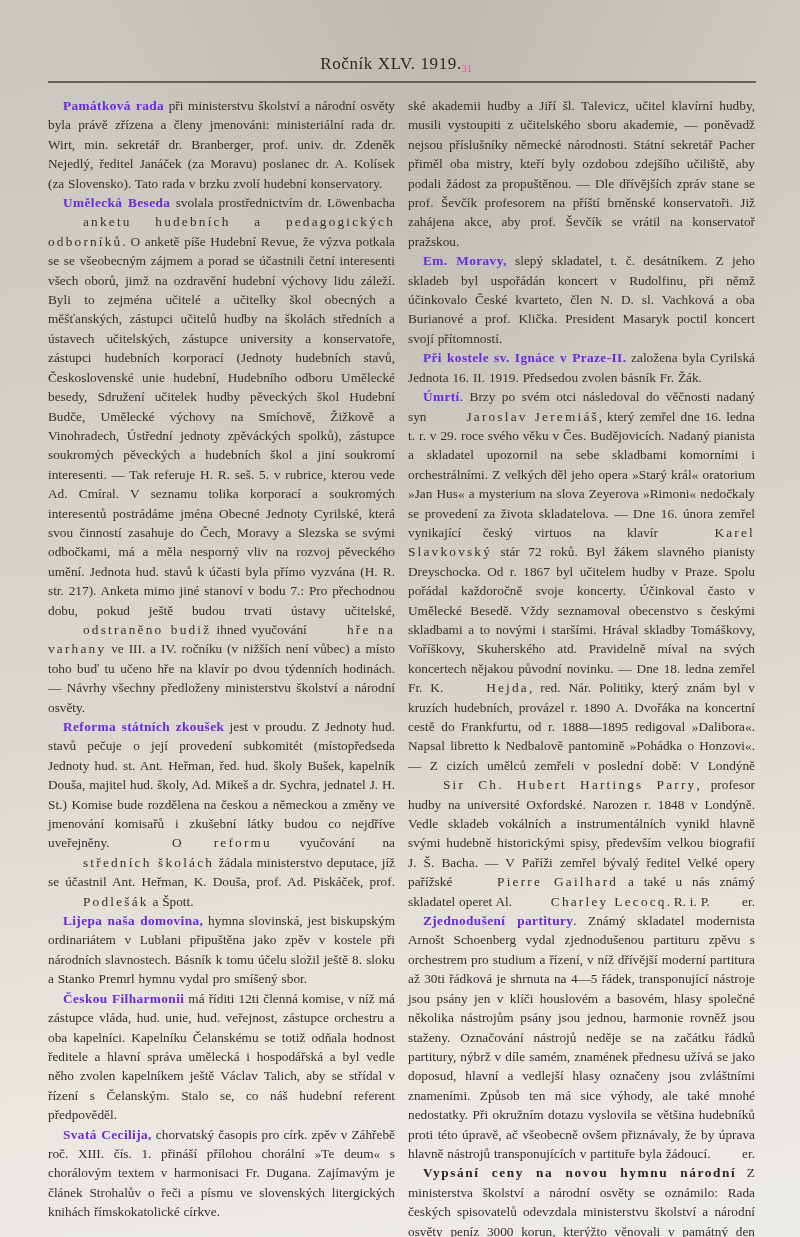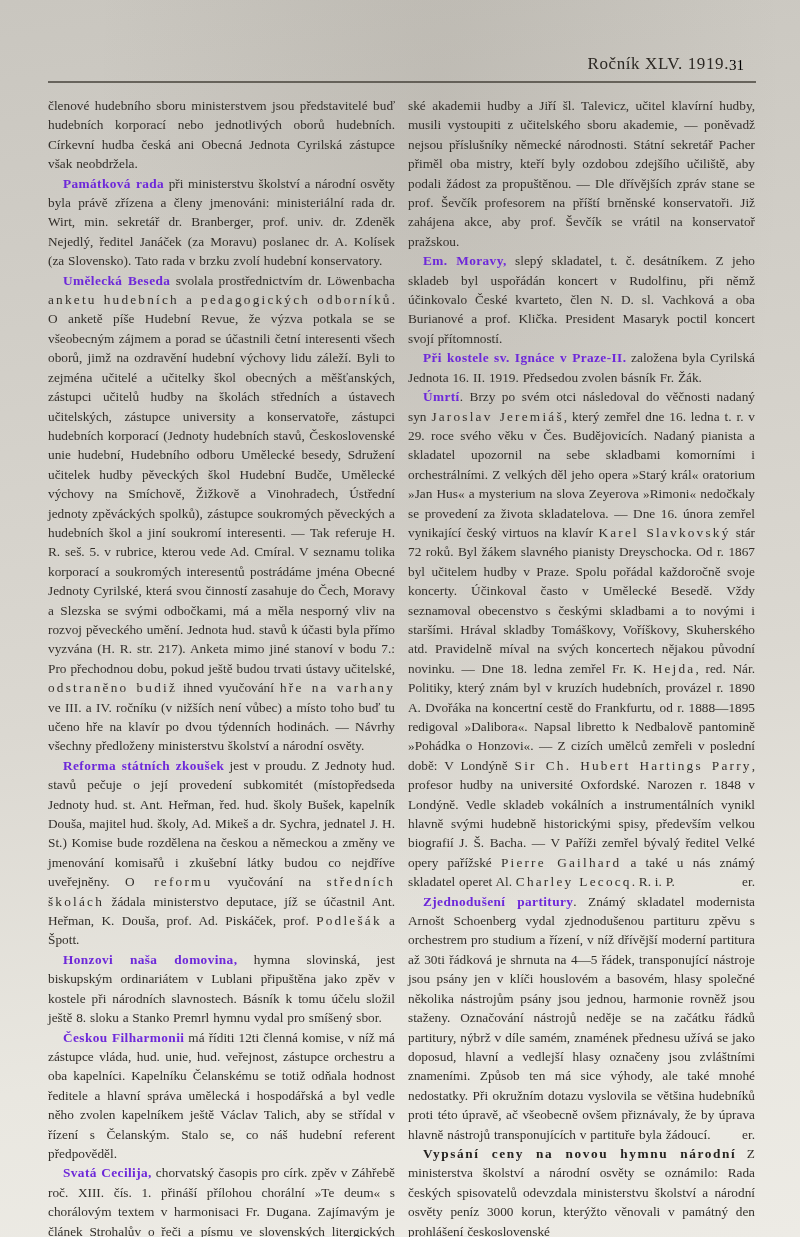--- a/index.html
+++ b/index.html
@@ -7,53 +7,52 @@
     width: 800px; height: 1237px; overflow: hidden;
     background:
       radial-gradient(ellipse at 55% 8%, rgba(110,104,94,0.14), rgba(110,104,94,0) 55%),
       linear-gradient(173deg, #c9c6bf 0%, #d2cfc8 28%, #dbd8d1 55%, #e9e7e0 82%, #edebe5 100%);
     font-family: "Liberation Serif", "DejaVu Serif", serif;
     color: #332f2a;
     -webkit-font-smoothing: antialiased;
   }
   .page { padding: 54px 44px 0 48px; }
   .hdr {
-    display: flex; justify-content: flex-end; align-items: flex-end;
+    display: flex; justify-content: center; align-items: flex-end;
     border-bottom: 2px solid rgba(70,65,57,0.75);
     padding-bottom: 7px; margin-bottom: 13px;
   }
   .hdr .volume { font-size: 17px; letter-spacing: 0.6px; color: #2c2823; }
-  .hdr .pageno { font-size: 15px; color: #000000; padding-right: 12px; }
+  .hdr .pageno { font-size: 10px; color: #ec4899; padding-right: 12px; }
   .columns { display: flex; gap: 13px; }
   .col { width: 347px; text-align: justify; }
   p.para {
     margin: 0; font-size: 13.3px; line-height: 19.4px;
     text-indent: 15px; word-spacing: 0.5px;
   }
   p.para.noindent { text-indent: 0; }
   .seg-lead { font-weight: bold; letter-spacing: 0.4px; color: #6d28d9; }
   .seg-leadwide { font-weight: bold; letter-spacing: 1.6px; color: #262320; }
-  .seg-spaced { letter-spacing: 2.2px; }
+  .seg-spaced { letter-spacing: 2.2px; margin-left: 35px; }
   .seg-sig { float: right; }
 </style>
 </head>
 <body>
 
 <div class="page">
   <div class="hdr">
     <span class="volume">Ročník XLV. 1919.</span>
     <span class="pageno">31</span>
   </div>
   <div class="columns">
     <div class="col" id="col-left">
-        <p class="para noindent"><span>členové hudebního sboru ministerstvem jsou představitelé buď hudebních korporací nebo jednotlivých oborů hudebních. Církevní hudba česká ani Obecná Jednota Cyrilská zástupce však neobdržela.</span></p>
         <p class="para"><span class="seg-lead">Památková rada</span><span> při ministerstvu školství a národní osvěty byla právě zřízena a členy jmenováni: ministeriální rada dr. Wirt, min. sekretář dr. Branberger, prof. univ. dr. Zdeněk Nejedlý, ředitel Janáček (za Moravu) poslanec dr. A. Kolísek (za Slovensko). Tato rada v brzku zvolí hudební konservatory.</span></p>
         <p class="para"><span class="seg-lead">Umělecká Beseda</span><span> svolala prostřednictvím dr. Löwenbacha </span><span class="seg-spaced">anketu hudebních a pedagogických odborníků</span><span>. O anketě píše Hudební Revue, že výzva potkala se se všeobecným zájmem a porad se účastnili četní interesenti všech oborů, jimž na ozdravění hudební výchovy lidu záleží. Byli to zejména učitelé a učitelky škol obecných a měšťanských, zástupci učitelů hudby na školách středních a ústavech učitelských, zástupce university a konservatoře, zástupci hudebních korporací (Jednoty hudebních stavů, Československé unie hudební, Hudebního odboru Umělecké besedy, Sdružení učitelek hudby pěveckých škol Hudební Budče, Umělecké výchovy na Smíchově, Žižkově a Vinohradech, Ústřední jednoty zpěváckých spolků), zástupce soukromých pěveckých a hudebních škol a jiní soukromí interesenti. — Tak referuje H. R. seš. 5. v rubrice, kterou vede Ad. Cmíral. V seznamu tolika korporací a soukromých interesentů postrádáme jména Obecné Jednoty Cyrilské, která svou činností zasahuje do Čech, Moravy a Slezska se svými odbočkami, má a měla nesporný vliv na rozvoj pěveckého umění. Jednota hud. stavů k účasti byla přímo vyzvána (H. R. str. 217). Anketa mimo jiné stanoví v bodu 7.: Pro přechodnou dobu, pokud ještě budou trvati ústavy učitelské, </span><span class="seg-spaced">odstraněno budiž</span><span> ihned vyučování </span><span class="seg-spaced">hře na varhany</span><span> ve III. a IV. ročníku (v nižších není vůbec) a místo toho buď tu učeno hře na klavír po dvou týdenních hodinách. — Návrhy všechny předloženy ministerstvu školství a národní osvěty.</span></p>
         <p class="para"><span class="seg-lead">Reforma státních zkoušek</span><span> jest v proudu. Z Jednoty hud. stavů pečuje o její provedení subkomitét (místopředseda Jednoty hud. st. Ant. Heřman, řed. hud. školy Bušek, kapelník Douša, majitel hud. školy, Ad. Mikeš a dr. Sychra, jednatel J. H. St.) Komise bude rozdělena na českou a německou a změny ve jmenování komisařů i zkušební látky budou co nejdříve uveřejněny. </span><span class="seg-spaced">O reformu</span><span> vyučování na </span><span class="seg-spaced">středních školách</span><span> žádala ministerstvo deputace, jíž se účastnil Ant. Heřman, K. Douša, prof. Ad. Piskáček, prof. </span><span class="seg-spaced">Podlešák</span><span> a Špott.</span></p>
-        <p class="para"><span class="seg-lead">Honzovi naša domovina,</span><span> hymna slovinská, jest biskupským ordinariátem v Lublani připuštěna jako zpěv v kostele při národních slavnostech. Básník k tomu účelu složil ještě 8. sloku a Stanko Premrl hymnu vydal pro smíšený sbor.</span></p>
+        <p class="para"><span class="seg-lead">Lijepa naša domovina,</span><span> hymna slovinská, jest biskupským ordinariátem v Lublani připuštěna jako zpěv v kostele při národních slavnostech. Básník k tomu účelu složil ještě 8. sloku a Stanko Premrl hymnu vydal pro smíšený sbor.</span></p>
         <p class="para"><span class="seg-lead">Českou Filharmonii</span><span> má říditi 12ti členná komise, v níž má zástupce vláda, hud. unie, hud. veřejnost, zástupce orchestru a oba kapelníci. Kapelníku Čelanskému se totiž odňala hodnost ředitele a hlavní správa umělecká i hospodářská a byl vedle něho zvolen kapelníkem ještě Václav Talich, aby se střídal v řízení s Čelanským. Stalo se, co náš hudební referent předpověděl.</span></p>
         <p class="para"><span class="seg-lead">Svatá Cecilija,</span><span> chorvatský časopis pro círk. zpěv v Záhřebě roč. XIII. čís. 1. přináší přílohou chorální »Te deum« s chorálovým textem v harmonisaci Fr. Dugana. Zajímavým je článek Strohalův o řeči a písmu ve slovenských litergických knihách římskokatolické církve.</span></p>
       </div>
     <div class="col" id="col-right">
         <p class="para noindent"><span>ské akademii hudby a Jiří šl. Talevicz, učitel klavírní hudby, musili vystoupiti z učitelského sboru akademie, — poněvadž nejsou příslušníky německé národnosti. Státní sekretář Pacher přiměl oba mistry, kteří byly ozdobou zdejšího učiliště, aby podali žádost za propuštěnou. — Dle dřívějších zpráv stane se prof. Ševčík profesorem na příští brněnské konservatoři. Již zahájena akce, aby prof. Ševčík se vrátil na konservatoř pražskou.</span></p>
         <p class="para"><span class="seg-lead">Em. Moravy,</span><span> slepý skladatel, t. č. desátníkem. Z jeho skladeb byl uspořádán koncert v Rudolfinu, při němž účinkovalo České kvarteto, člen N. D. sl. Vachková a oba Burianové a prof. Klička. President Masaryk poctil koncert svojí přítomností.</span></p>
         <p class="para"><span class="seg-lead">Při kostele sv. Ignáce v Praze-II.</span><span> založena byla Cyrilská Jednota 16. II. 1919. Předsedou zvolen básník Fr. Žák.</span></p>
         <p class="para"><span class="seg-lead">Úmrtí</span><span>. Brzy po svém otci následoval do věčnosti nadaný syn </span><span class="seg-spaced">Jaroslav Jeremiáš</span><span>, který zemřel dne 16. ledna t. r. v 29. roce svého věku v Čes. Budějovicích. Nadaný pianista a skladatel upozornil na sebe skladbami komorními i orchestrálními. Z velkých děl jeho opera »Starý král« oratorium »Jan Hus« a mysterium na slova Zeyerova »Rimoni« nedočkaly se provedení za života skladatelova. — Dne 16. února zemřel vynikající český virtuos na klavír </span><span class="seg-spaced">Karel Slavkovský</span><span> stár 72 roků. Byl žákem slavného pianisty Dreyschocka. Od r. 1867 byl učitelem hudby v Praze. Spolu pořádal každoročně svoje koncerty. Účinkoval často v Umělecké Besedě. Vždy seznamoval obecenstvo s českými skladbami a to novými i staršími. Hrával skladby Tomáškovy, Voříškovy, Skuherského atd. Pravidelně míval na svých koncertech nějakou původní novinku. — Dne 18. ledna zemřel Fr. K. </span><span class="seg-spaced">Hejda</span><span>, red. Nár. Politiky, který znám byl v kruzích hudebních, provázel r. 1890 A. Dvořáka na koncertní cestě do Frankfurtu, od r. 1888—1895 redigoval »Dalibora«. Napsal libretto k Nedbalově pantomině »Pohádka o Honzovi«. — Z cizích umělců zemřeli v poslední době: V Londýně </span><span class="seg-spaced">Sir Ch. Hubert Hartings Parry</span><span>, profesor hudby na université Oxfordské. Narozen r. 1848 v Londýně. Vedle skladeb vokálních a instrumentálních vynikl hlavně svými hudebně historickými spisy, především velkou biografií J. Š. Bacha. — V Paříži zemřel bývalý ředitel Velké opery pařížské </span><span class="seg-spaced">Pierre Gailhard</span><span> a také u nás známý skladatel operet Al. </span><span class="seg-spaced">Charley Lecocq</span><span>. R. i. P.</span><span class="seg-sig">er.</span></p>
         <p class="para"><span class="seg-lead">Zjednodušení partitury</span><span>. Známý skladatel modernista Arnošt Schoenberg vydal zjednodušenou partituru zpěvu s orchestrem pro studium a řízení, v níž dřívější moderní partitura až 30ti řádková je shrnuta na 4—5 řádek, transponující nástroje jsou psány jen v klíči houslovém a basovém, hlasy společné několika nástrojům psány jsou jednou, harmonie rovněž jsou staženy. Označování nástrojů neděje se na začátku řádků partitury, nýbrž v díle samém, znamének přednesu užívá se jako doposud, hlavní a vedlejší hlasy označeny jsou zvláštními znameními. Způsob ten má sice výhody, ale také mnohé nedostatky. Při okružním dotazu vyslovila se většina hudebníků proti této úpravě, ač všeobecně ovšem přiznávaly, že by úprava hlavně nástrojů transponujících v partituře byla žádoucí.</span><span class="seg-sig">er.</span></p>
         <p class="para"><span class="seg-leadwide">Vypsání ceny na novou hymnu národní</span><span> Z ministerstva školství a národní osvěty se oznámilo: Rada českých spisovatelů odevzdala ministerstvu školství a národní osvěty peníz 3000 korun, kterýžto věnovali v památný den prohlášení československé</span></p>

